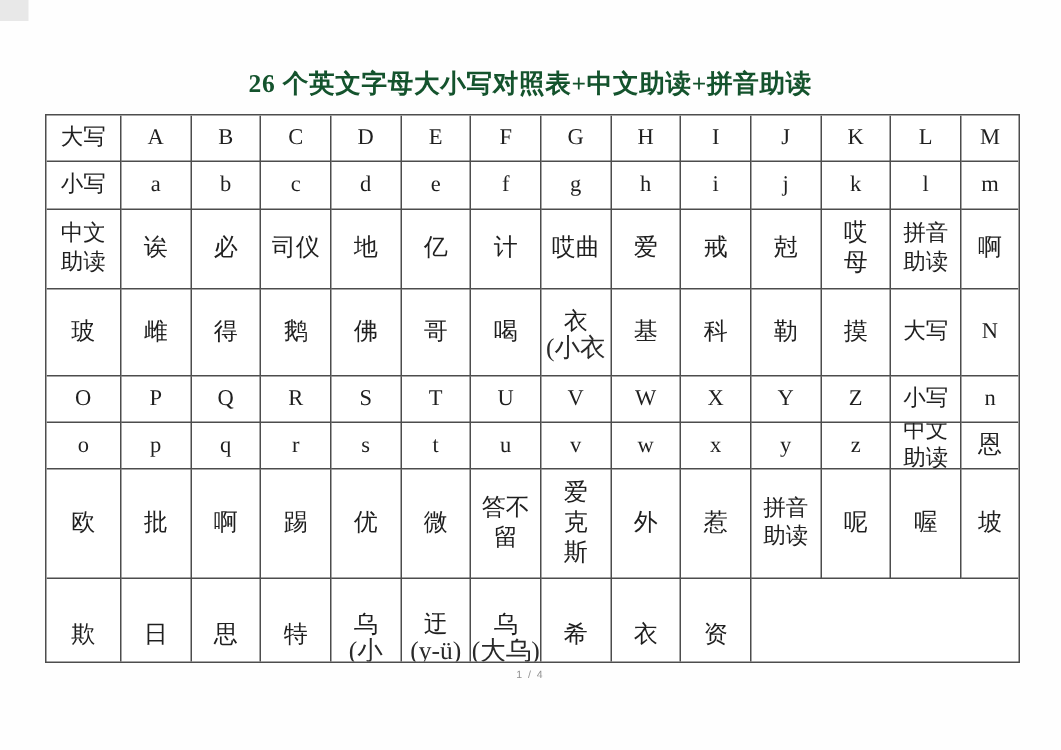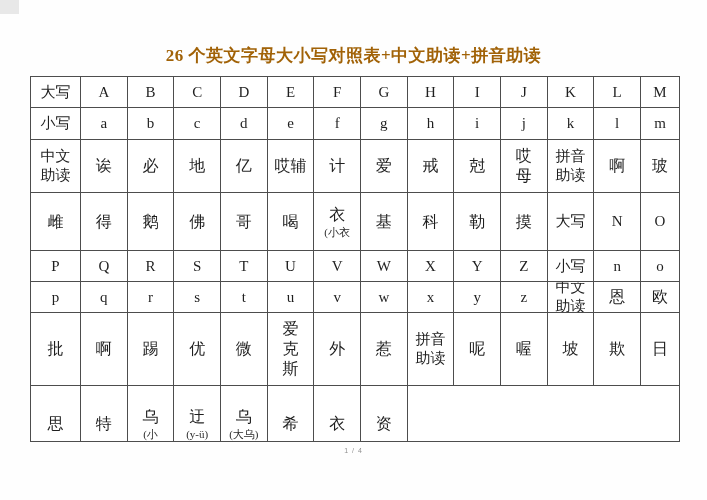--- a/index.html
+++ b/index.html
@@ -7,21 +7,21 @@
     width:707px;height:500px;position:relative;overflow:hidden;
     background:#fefefe;
     font-family:"Liberation Serif","DejaVu Serif",serif;
     color:#1f1f1f;
   }
   .corner-artifact{
     position:absolute;left:0;top:0;width:19px;height:14px;background:#e8e8e8;
   }
   .doc-title{
     position:absolute;top:44px;left:0;width:100%;
-    text-align:center;font-size:17px;font-weight:bold;color:#a16207;
+    text-align:center;font-size:17px;font-weight:bold;color:#14532d;
     letter-spacing:0.5px;
   }
   .letter-table{
     position:absolute;left:30px;top:76px;width:650px;height:366px;
     display:grid;
     grid-template-columns:50px repeat(12,1fr) 38px;
     grid-template-rows:31px 32px 53px 58px 31px 31px 73px 76px;
     border:1px solid #4d4d4d;
     overflow:hidden;
     box-sizing:border-box;
@@ -33,21 +33,21 @@
     display:flex;flex-direction:column;
     align-items:center;justify-content:center;
     text-align:center;overflow:hidden;
   }
   .cell:nth-child(14n){border-right:none;}
   .row-label{font-size:15px;}
   .row-label .lbl{display:inline-block;width:32px;line-height:19px;}
   .letter{font-size:15px;}
   .cn{font-size:16px;line-height:20px;}
   .cn .line{line-height:20px;}
-  .sub{font-size:11px;line-height:14px;color:#2a2a2a;}
+  .sub{font-size:17px;line-height:14px;color:#2a2a2a;}
   .page-footer{
     position:absolute;top:447px;left:0;width:100%;
     text-align:center;font-size:7px;color:#8f8f8f;
     font-family:"Liberation Sans","DejaVu Sans",sans-serif;
     letter-spacing:1px;
   }
 </style>
 </head>
 <body>
 
@@ -143,30 +143,33 @@
     <div class="cell row-label">
       <span class="lbl">中文助读</span>
     </div>
     <div class="cell cn">
       <div class="line">诶</div>
     </div>
     <div class="cell cn">
       <div class="line">必</div>
     </div>
     <div class="cell cn">
+      <div class="line">司仪</div>
+    </div>
+    <div class="cell cn">
       <div class="line">地</div>
     </div>
     <div class="cell cn">
       <div class="line">亿</div>
     </div>
     <div class="cell cn">
-      <div class="line">哎辅</div>
-    </div>
-    <div class="cell cn">
       <div class="line">计</div>
+    </div>
+    <div class="cell cn">
+      <div class="line">哎曲</div>
     </div>
     <div class="cell cn">
       <div class="line">爱</div>
     </div>
     <div class="cell cn">
       <div class="line">戒</div>
     </div>
     <div class="cell cn">
       <div class="line">尅</div>
     </div>
@@ -317,20 +320,24 @@
       <div class="line">啊</div>
     </div>
     <div class="cell cn">
       <div class="line">踢</div>
     </div>
     <div class="cell cn">
       <div class="line">优</div>
     </div>
     <div class="cell cn">
       <div class="line">微</div>
+    </div>
+    <div class="cell cn">
+      <div class="line">答不</div>
+      <div class="line">留</div>
     </div>
     <div class="cell cn">
       <div class="line">爱</div>
       <div class="line">克</div>
       <div class="line">斯</div>
     </div>
     <div class="cell cn">
       <div class="line">外</div>
     </div>
     <div class="cell cn">

